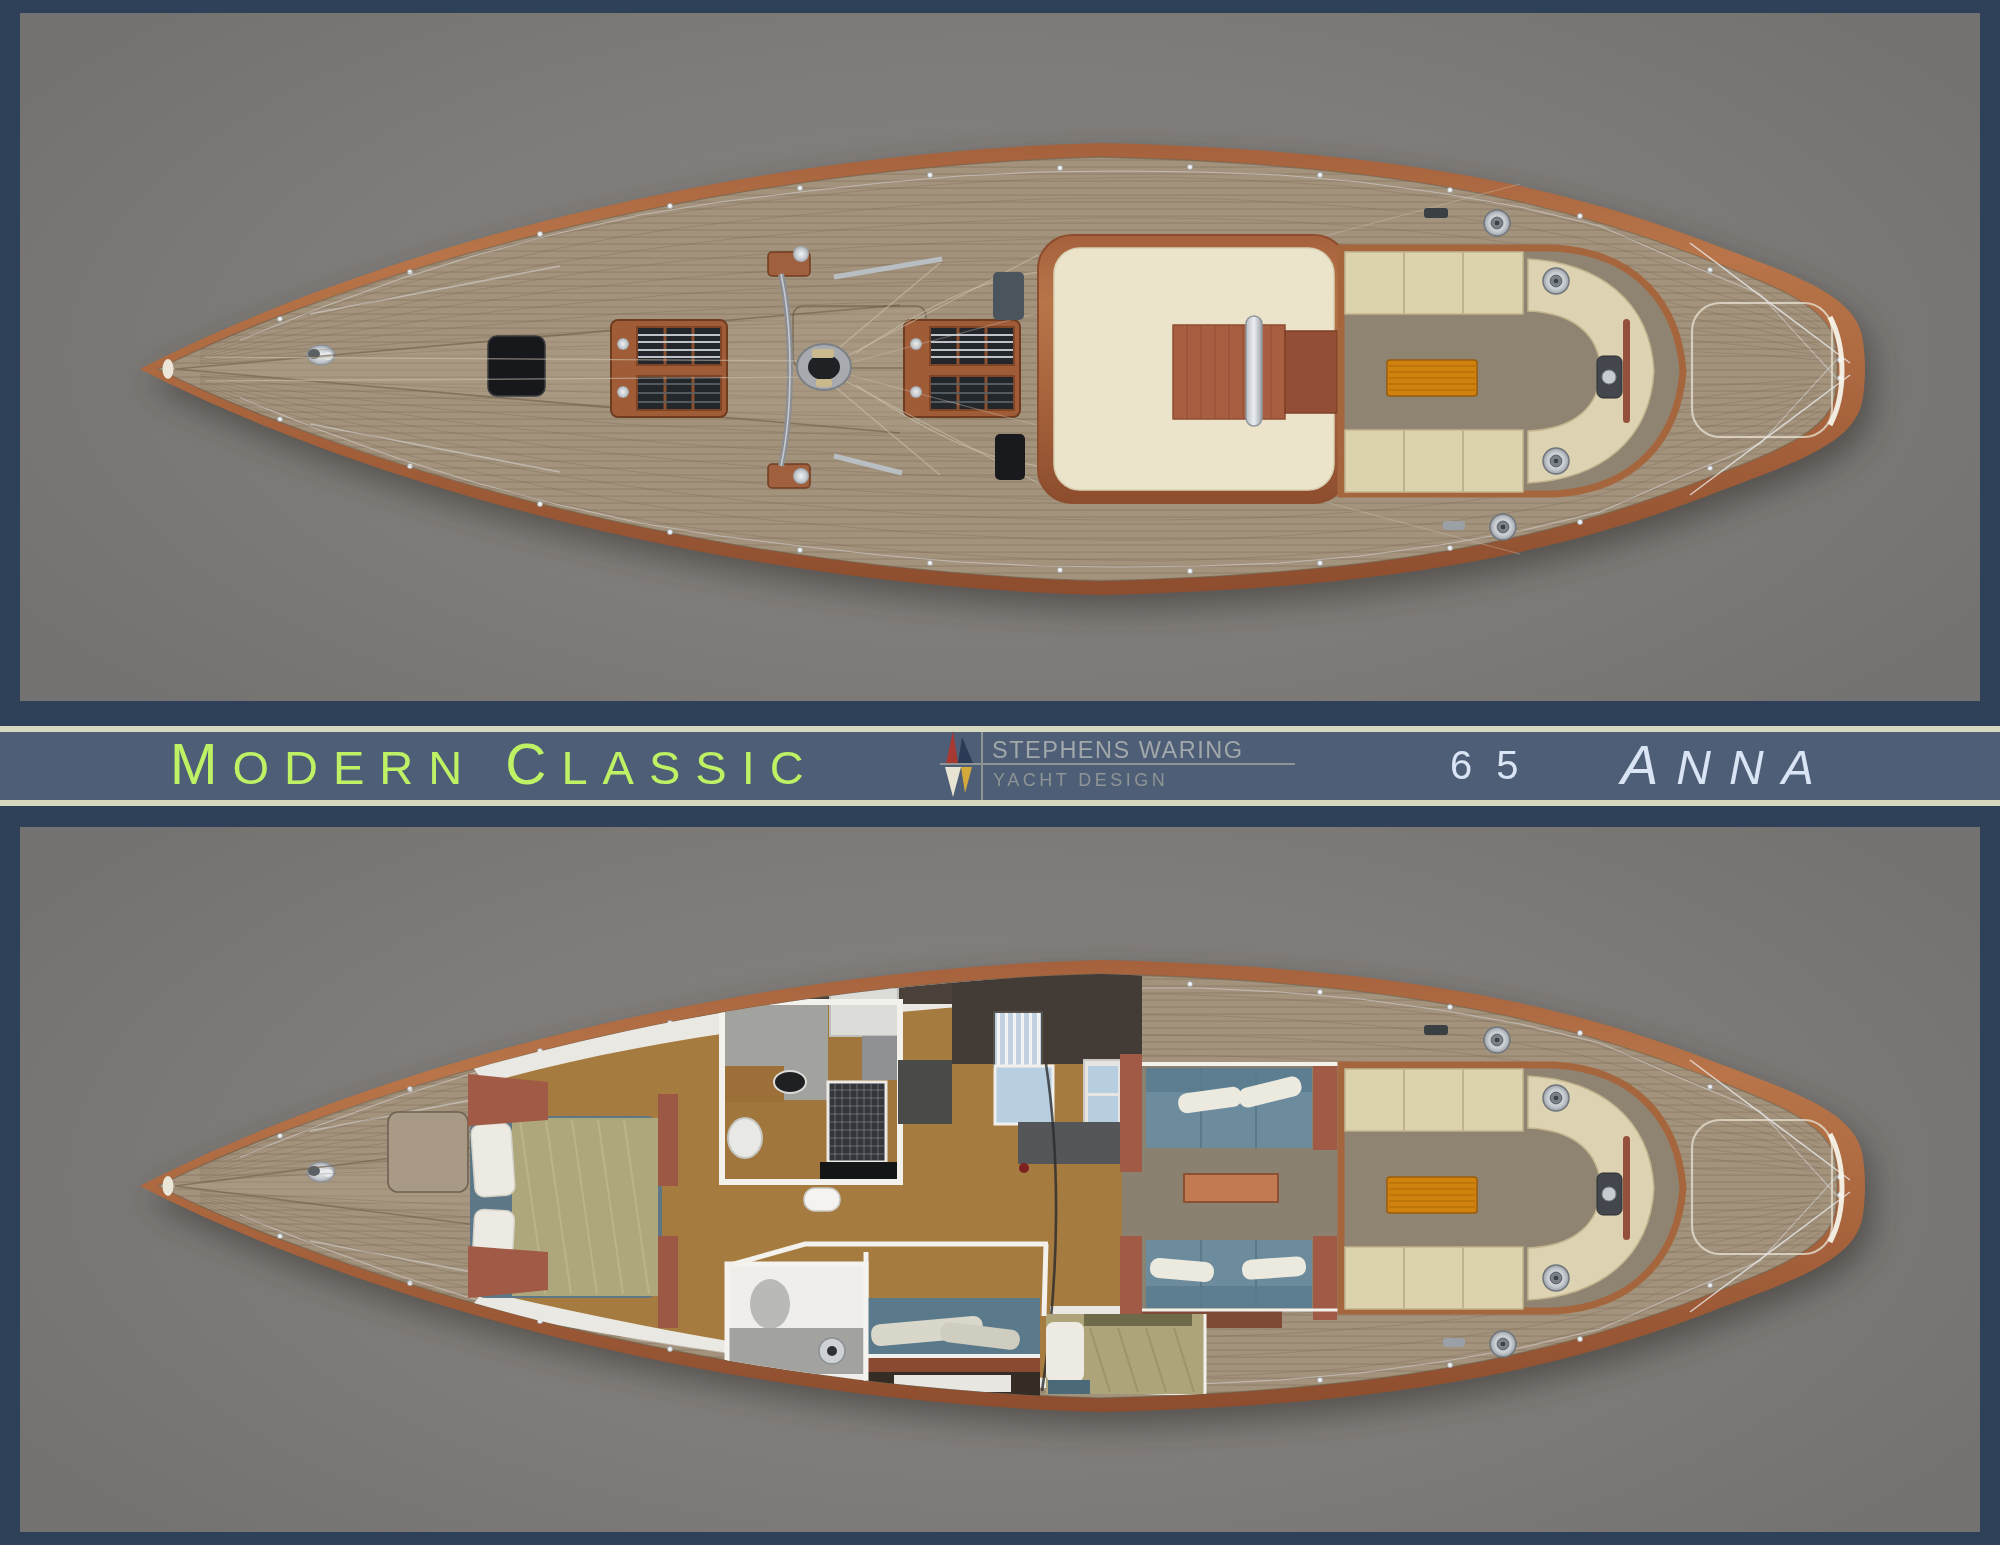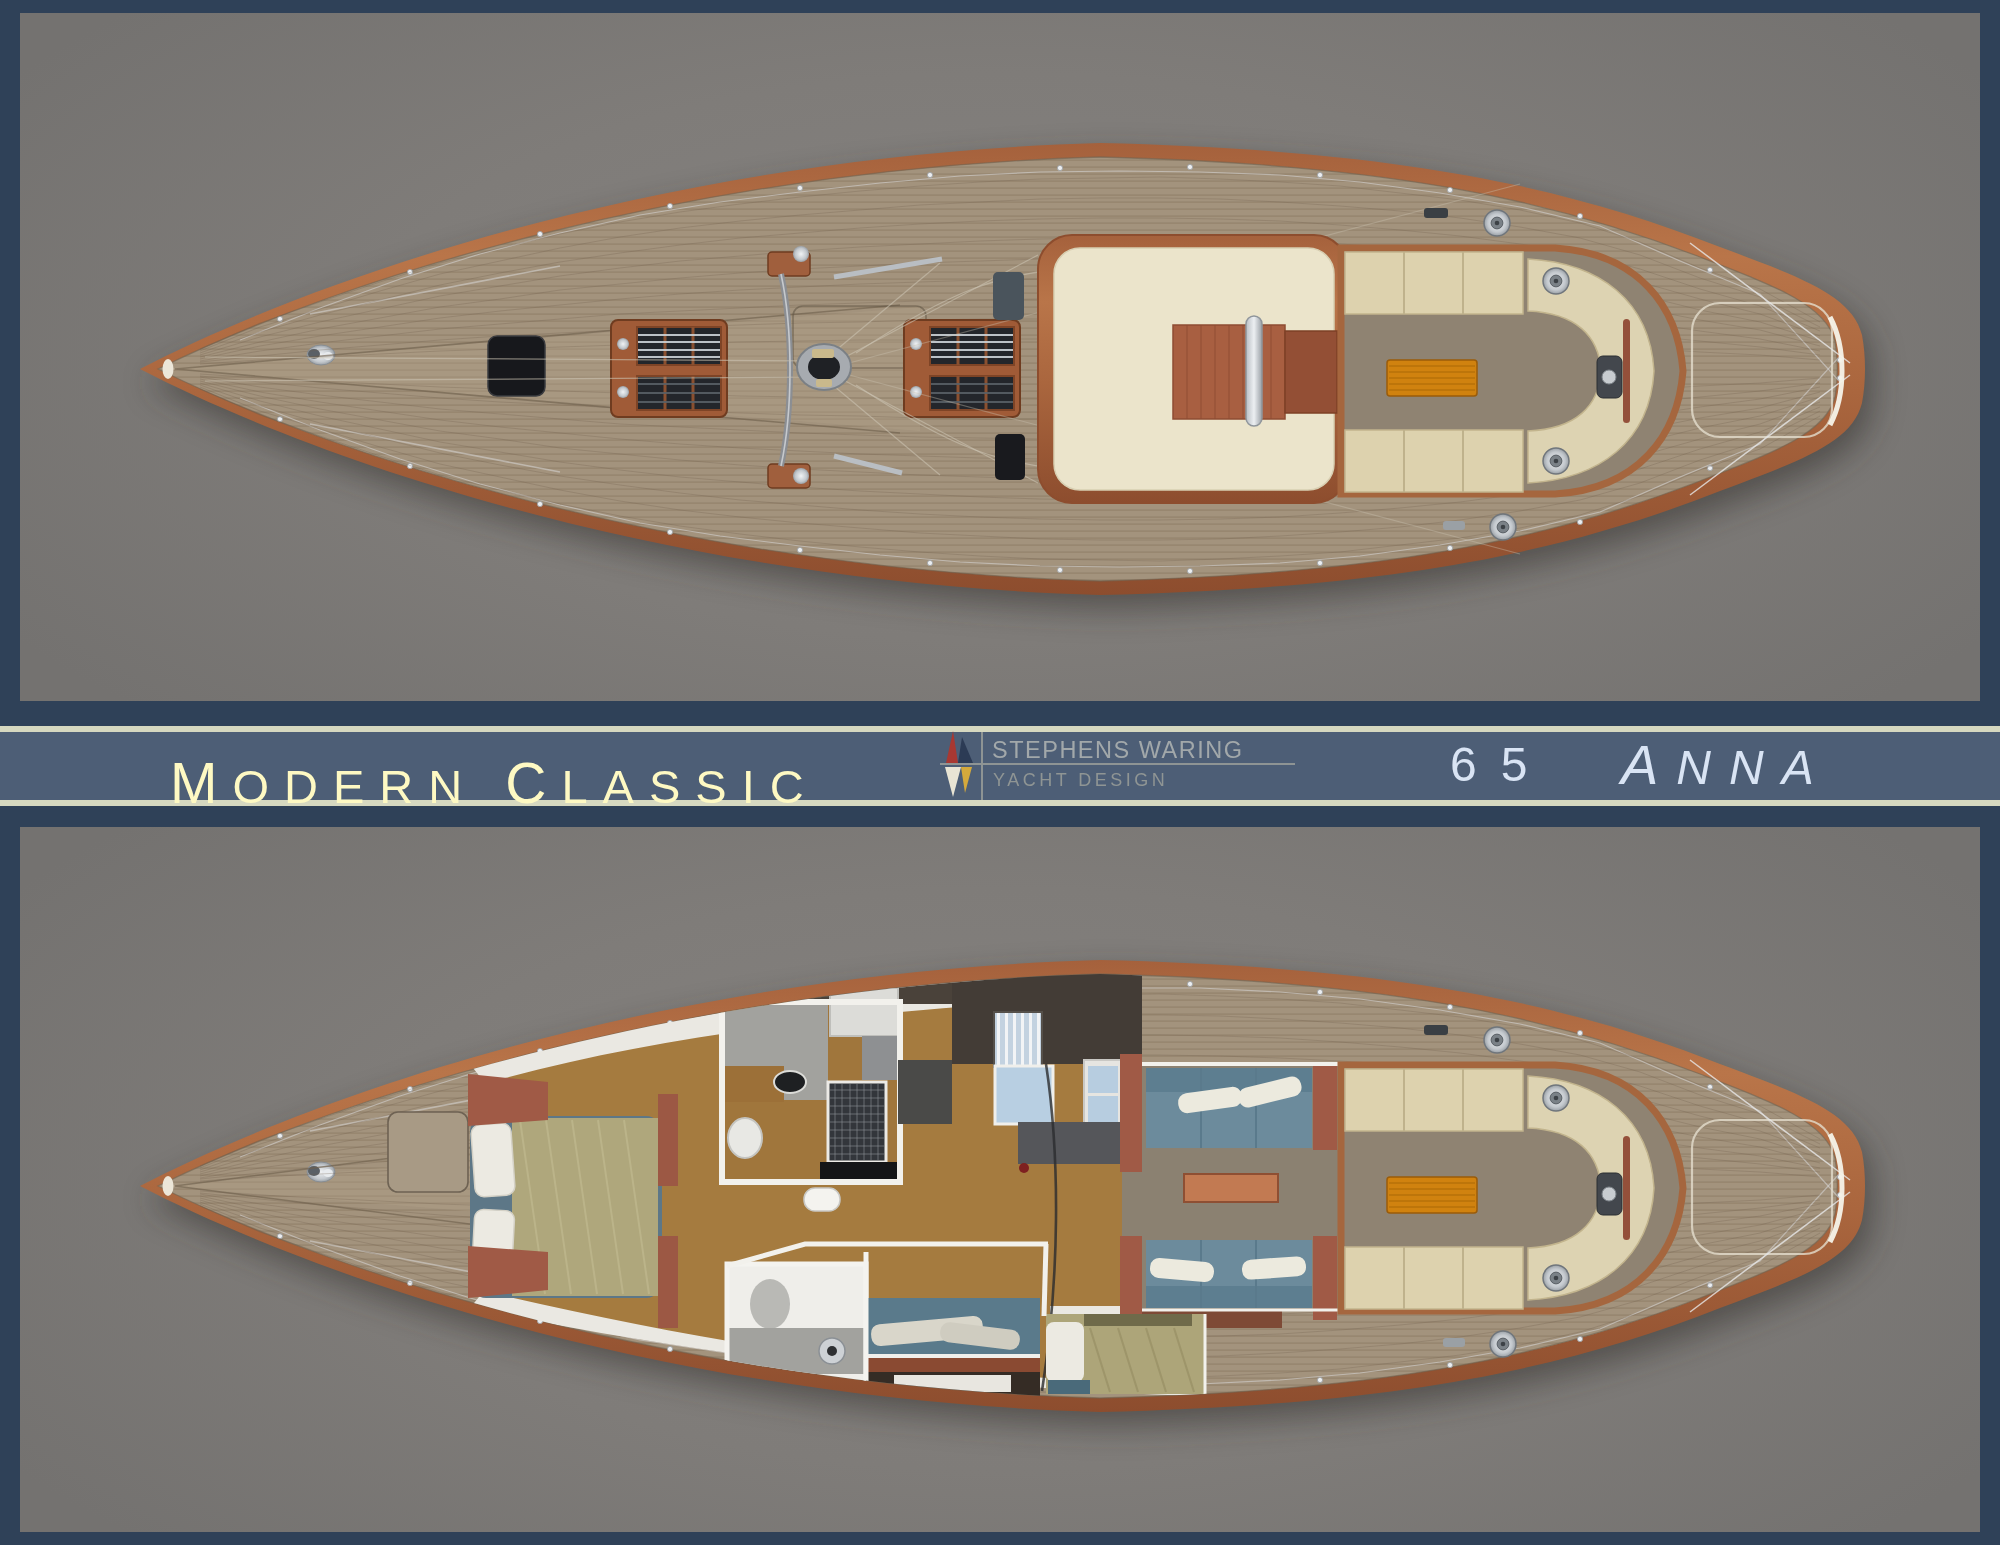--- a/index.html
+++ b/index.html
@@ -400,22 +400,22 @@
       <circle cx="1503" cy="1344" r="2.3" fill="#3c4146"></circle>
       <rect x="1692" y="1120" width="140" height="134" rx="28" fill="none" stroke="#e3ddcd" stroke-width="2.2" opacity="0.8"></rect>
       <line x1="1690" y1="1060" x2="1850" y2="1180" stroke="#e8e9ea" stroke-width="1.5" opacity="0.8"></line>
       <line x1="1690" y1="1312" x2="1850" y2="1192" stroke="#e8e9ea" stroke-width="1.5" opacity="0.8"></line>
       <path d="M 1830,1134 C 1846,1164 1846,1212 1830,1242" fill="none" stroke="#f6f3e9" stroke-width="5" opacity="0.95"></path>
       <rect x="1424" y="1025" width="24" height="10" rx="3" fill="#3a3f44"></rect>
       <rect x="1443" y="1338" width="22" height="9" rx="3" fill="#9aa0a5"></rect>
     </g>
   </svg>
 
-<div style="position:absolute;left:170px;top:758px;color:#fef9c3;white-space:nowrap;letter-spacing:15px;font-size:47px;line-height:50px;"><span style="font-size:57px;">M</span>ODERN&nbsp;<span style="font-size:57px;">C</span>LASSIC</div>
-<div style="position:absolute;left:1450px;top:741px;color:#d9e4f4;white-space:nowrap;letter-spacing:24px;font-size:48px;line-height:48px;">65</div>
+<div style="position:absolute;left:170px;top:739px;color:#bef264;white-space:nowrap;letter-spacing:15px;font-size:47px;line-height:50px;"><span style="font-size:57px;">M</span>ODERN&nbsp;<span style="font-size:57px;">C</span>LASSIC</div>
+<div style="position:absolute;left:1450px;top:741px;color:#d9e4f4;white-space:nowrap;letter-spacing:24px;font-size:40px;line-height:48px;">65</div>
 <div style="position:absolute;left:1621px;top:742px;color:#d9e4f4;white-space:nowrap;letter-spacing:18px;font-size:48px;line-height:46px;font-style:italic;"><span style="font-size:56px;">A</span>NNA</div>
 <svg width="400" height="80" viewBox="0 0 400 80" style="position:absolute;left:930px;top:727px;">
  <line x1="10" y1="37" x2="365" y2="37" stroke="#8e9494" stroke-width="2"></line>
  <line x1="52" y1="5" x2="52" y2="73" stroke="#8e9494" stroke-width="2"></line>
  <polygon points="16,36 23,4 28,36" fill="#a83832"></polygon>
  <polygon points="28,36 32,10 43,36" fill="#2c3b55"></polygon>
  <polygon points="15,40 31,40 23,70" fill="#e8e4d4"></polygon>
  <polygon points="31,40 42,40 35,66" fill="#d4a93c"></polygon>
  <text x="62" y="31" font-family="Liberation Sans, sans-serif" font-size="23.5" letter-spacing="1.5" fill="#a2a8aa">STEPHENS WARING</text>
  <text x="63" y="59" font-family="Liberation Sans, sans-serif" font-size="18" letter-spacing="3.5" fill="#8f9594">YACHT DESIGN</text>

